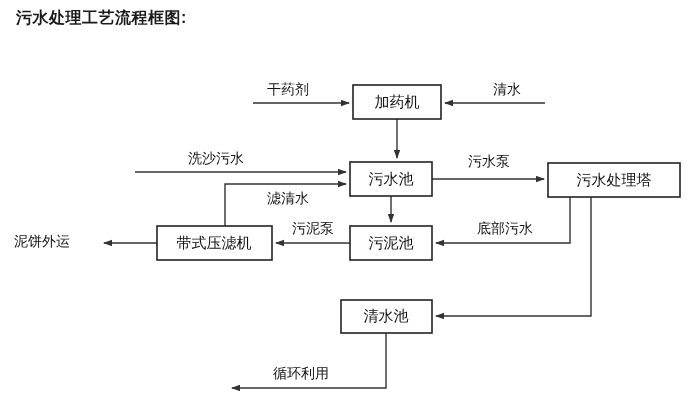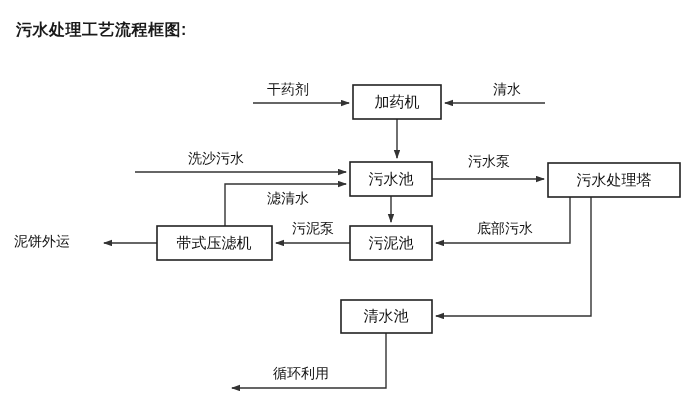--- a/index.html
+++ b/index.html
@@ -17,21 +17,21 @@
   }
   #page {
     position: relative;
     width: 700px;
     height: 420px;
     background: #ffffff;
   }
   .title {
     position: absolute;
     left: 16px;
-    top: 20px;
+    top: 8px;
     font-size: 16px;
     font-weight: bold;
     letter-spacing: 0.5px;
     color: #1a1a1a;
     white-space: nowrap;
   }
   svg.flow {
     position: absolute;
     left: 0;
     top: 0;

